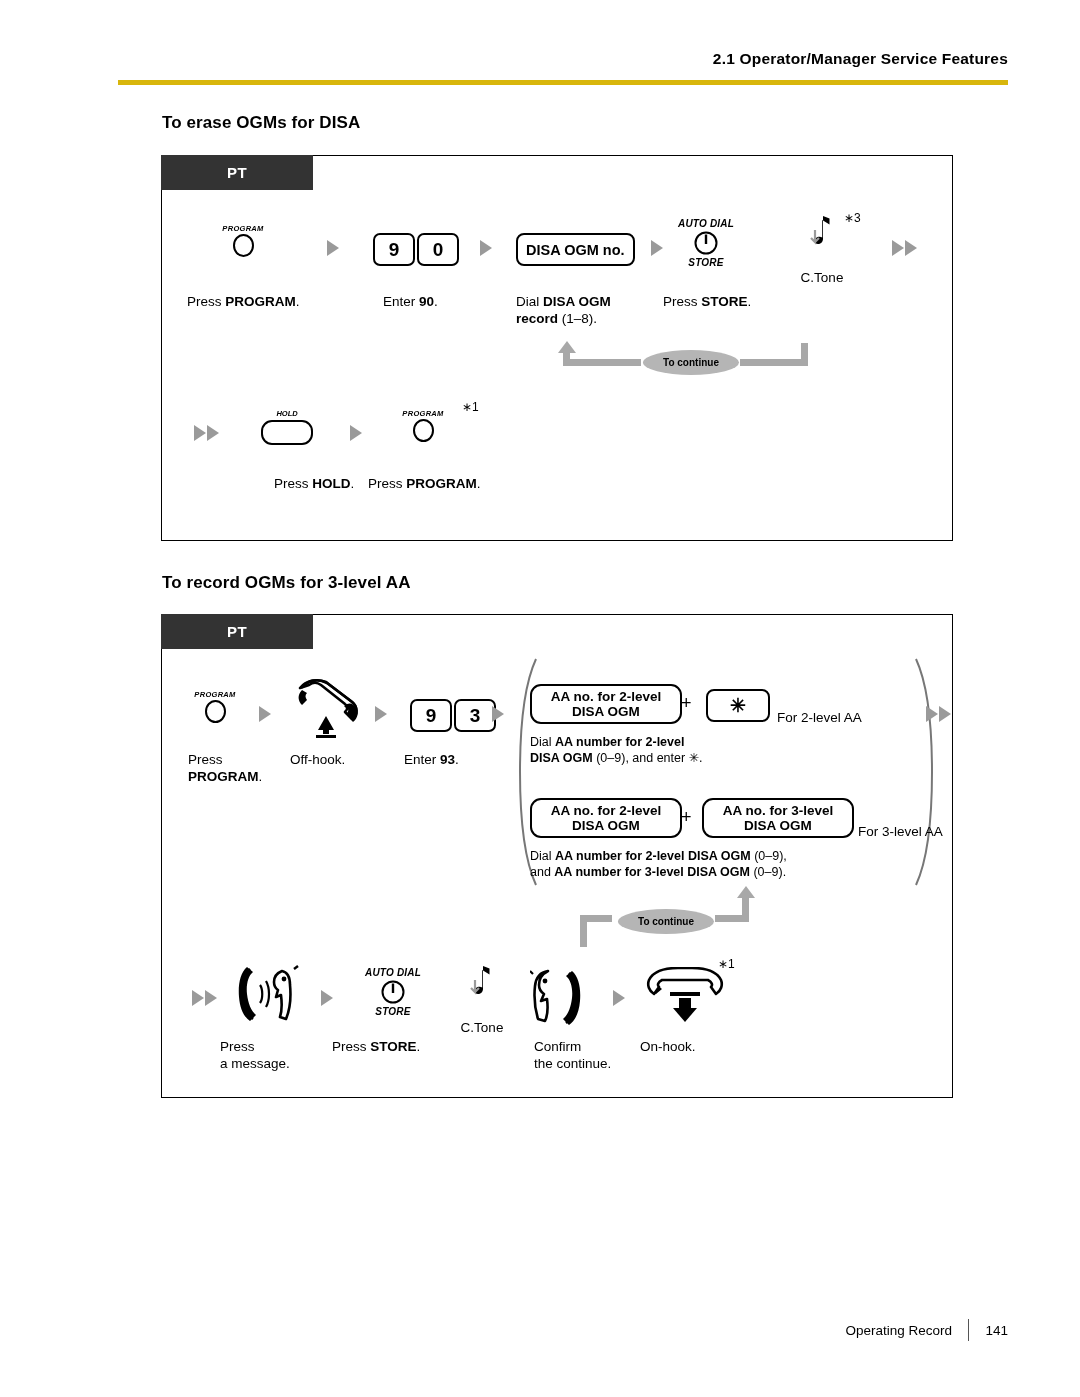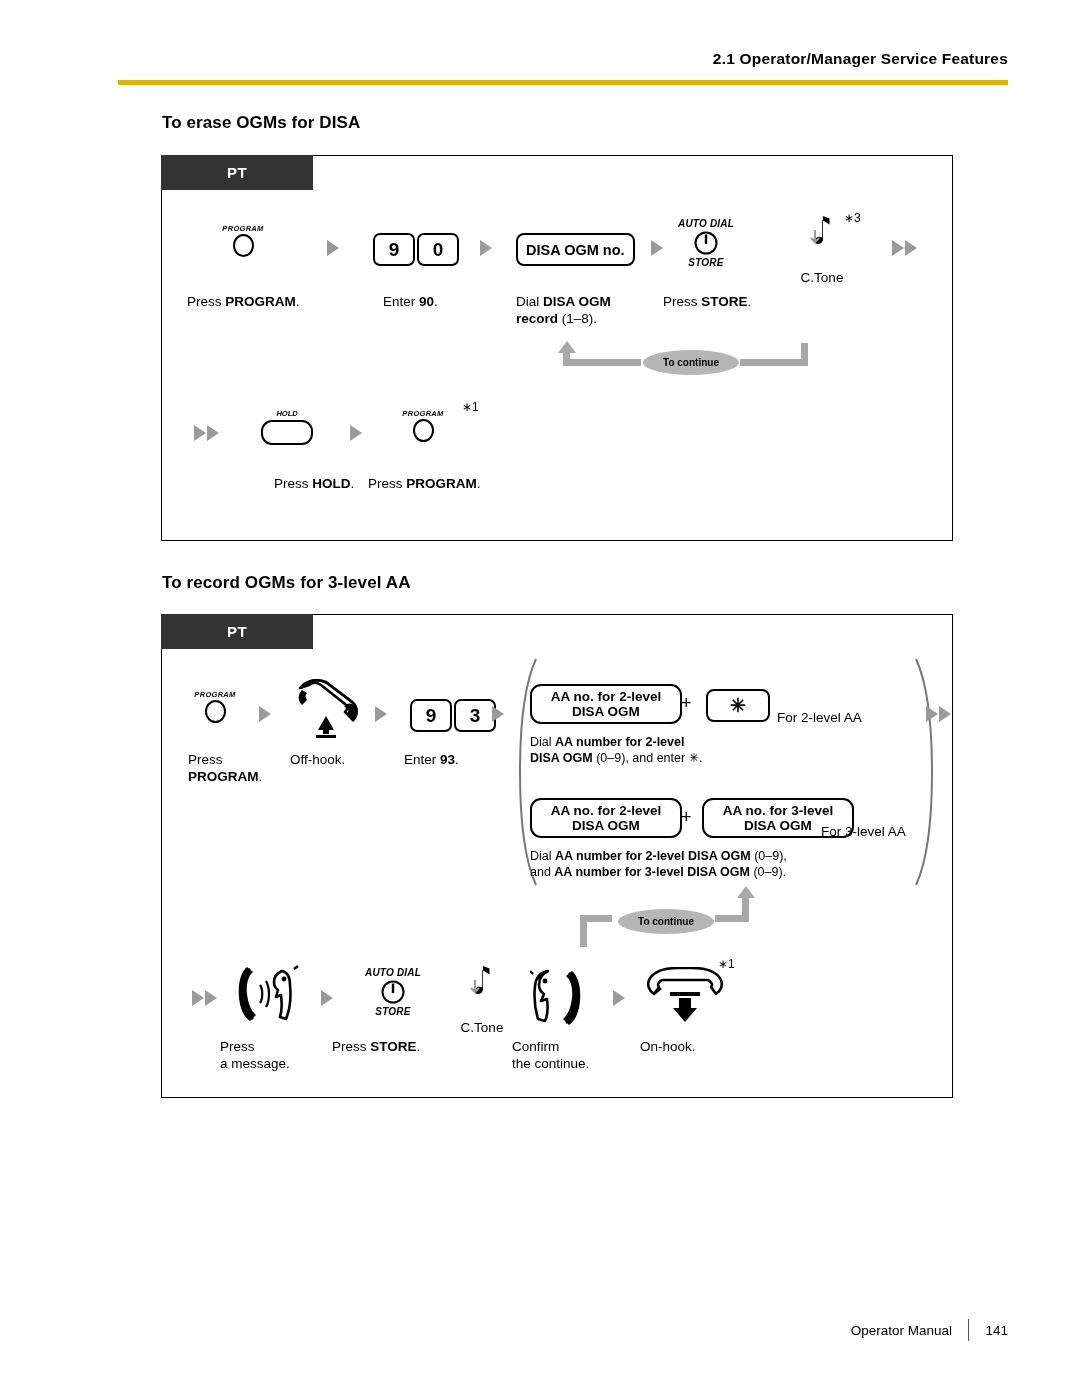--- a/index.html
+++ b/index.html
@@ -304,21 +304,21 @@
 
     <div class="pill2" style="left:368px;top:183px;width:130px;">
       <span>AA no. for 2-level</span>
       <span>DISA OGM</span>
     </div>
     <div class="ab" style="left:519px;top:192px;font-size:18px;">+</div>
     <div class="pill2" style="left:540px;top:183px;width:130px;">
       <span>AA no. for 3-level</span>
       <span>DISA OGM</span>
     </div>
-    <div class="sidelab" style="left:659px;top:193px;">For 3-level AA</div>
+    <div class="sidelab" style="left:696px;top:193px;">For 3-level AA</div>
     <div class="note" style="left:368px;top:233px;">
       <span>Dial </span><b>AA number for 2-level DISA OGM</b><span> (0–9),</span><br>
       <span>and </span><b>AA number for 3-level DISA OGM</b><span> (0–9).</span>
     </div>
 
     <div class="tri2" style="left:764px;top:91px;width:27px;">
         <i></i>
         <i></i>
       </div>
 
@@ -392,26 +392,26 @@
     </div>
     <div class="fn" style="left:556px;top:342px;">∗1</div>
 
     <div class="cap" style="left:58px;top:423px;">
       <span>Press</span><br>
       <span>a message.</span>
     </div>
     <div class="cap" style="left:170px;top:423px;">
       <span>Press </span><b>STORE</b><span>.</span>
     </div>
-    <div class="cap" style="left:350px;top:423px;">
+    <div class="cap" style="left:372px;top:423px;">
       <span>Confirm</span><br>
       <span>the continue.</span>
     </div>
     <div class="cap" style="left:478px;top:423px;">On-hook.</div>
   </div>
 
   <div class="ftr">
-    <span>Operator Manual</span>
+    <span>Operating Record</span>
     <span class="bar"></span>
     <span>141</span>
   </div>
 
 </div>
 
 </body></html>

